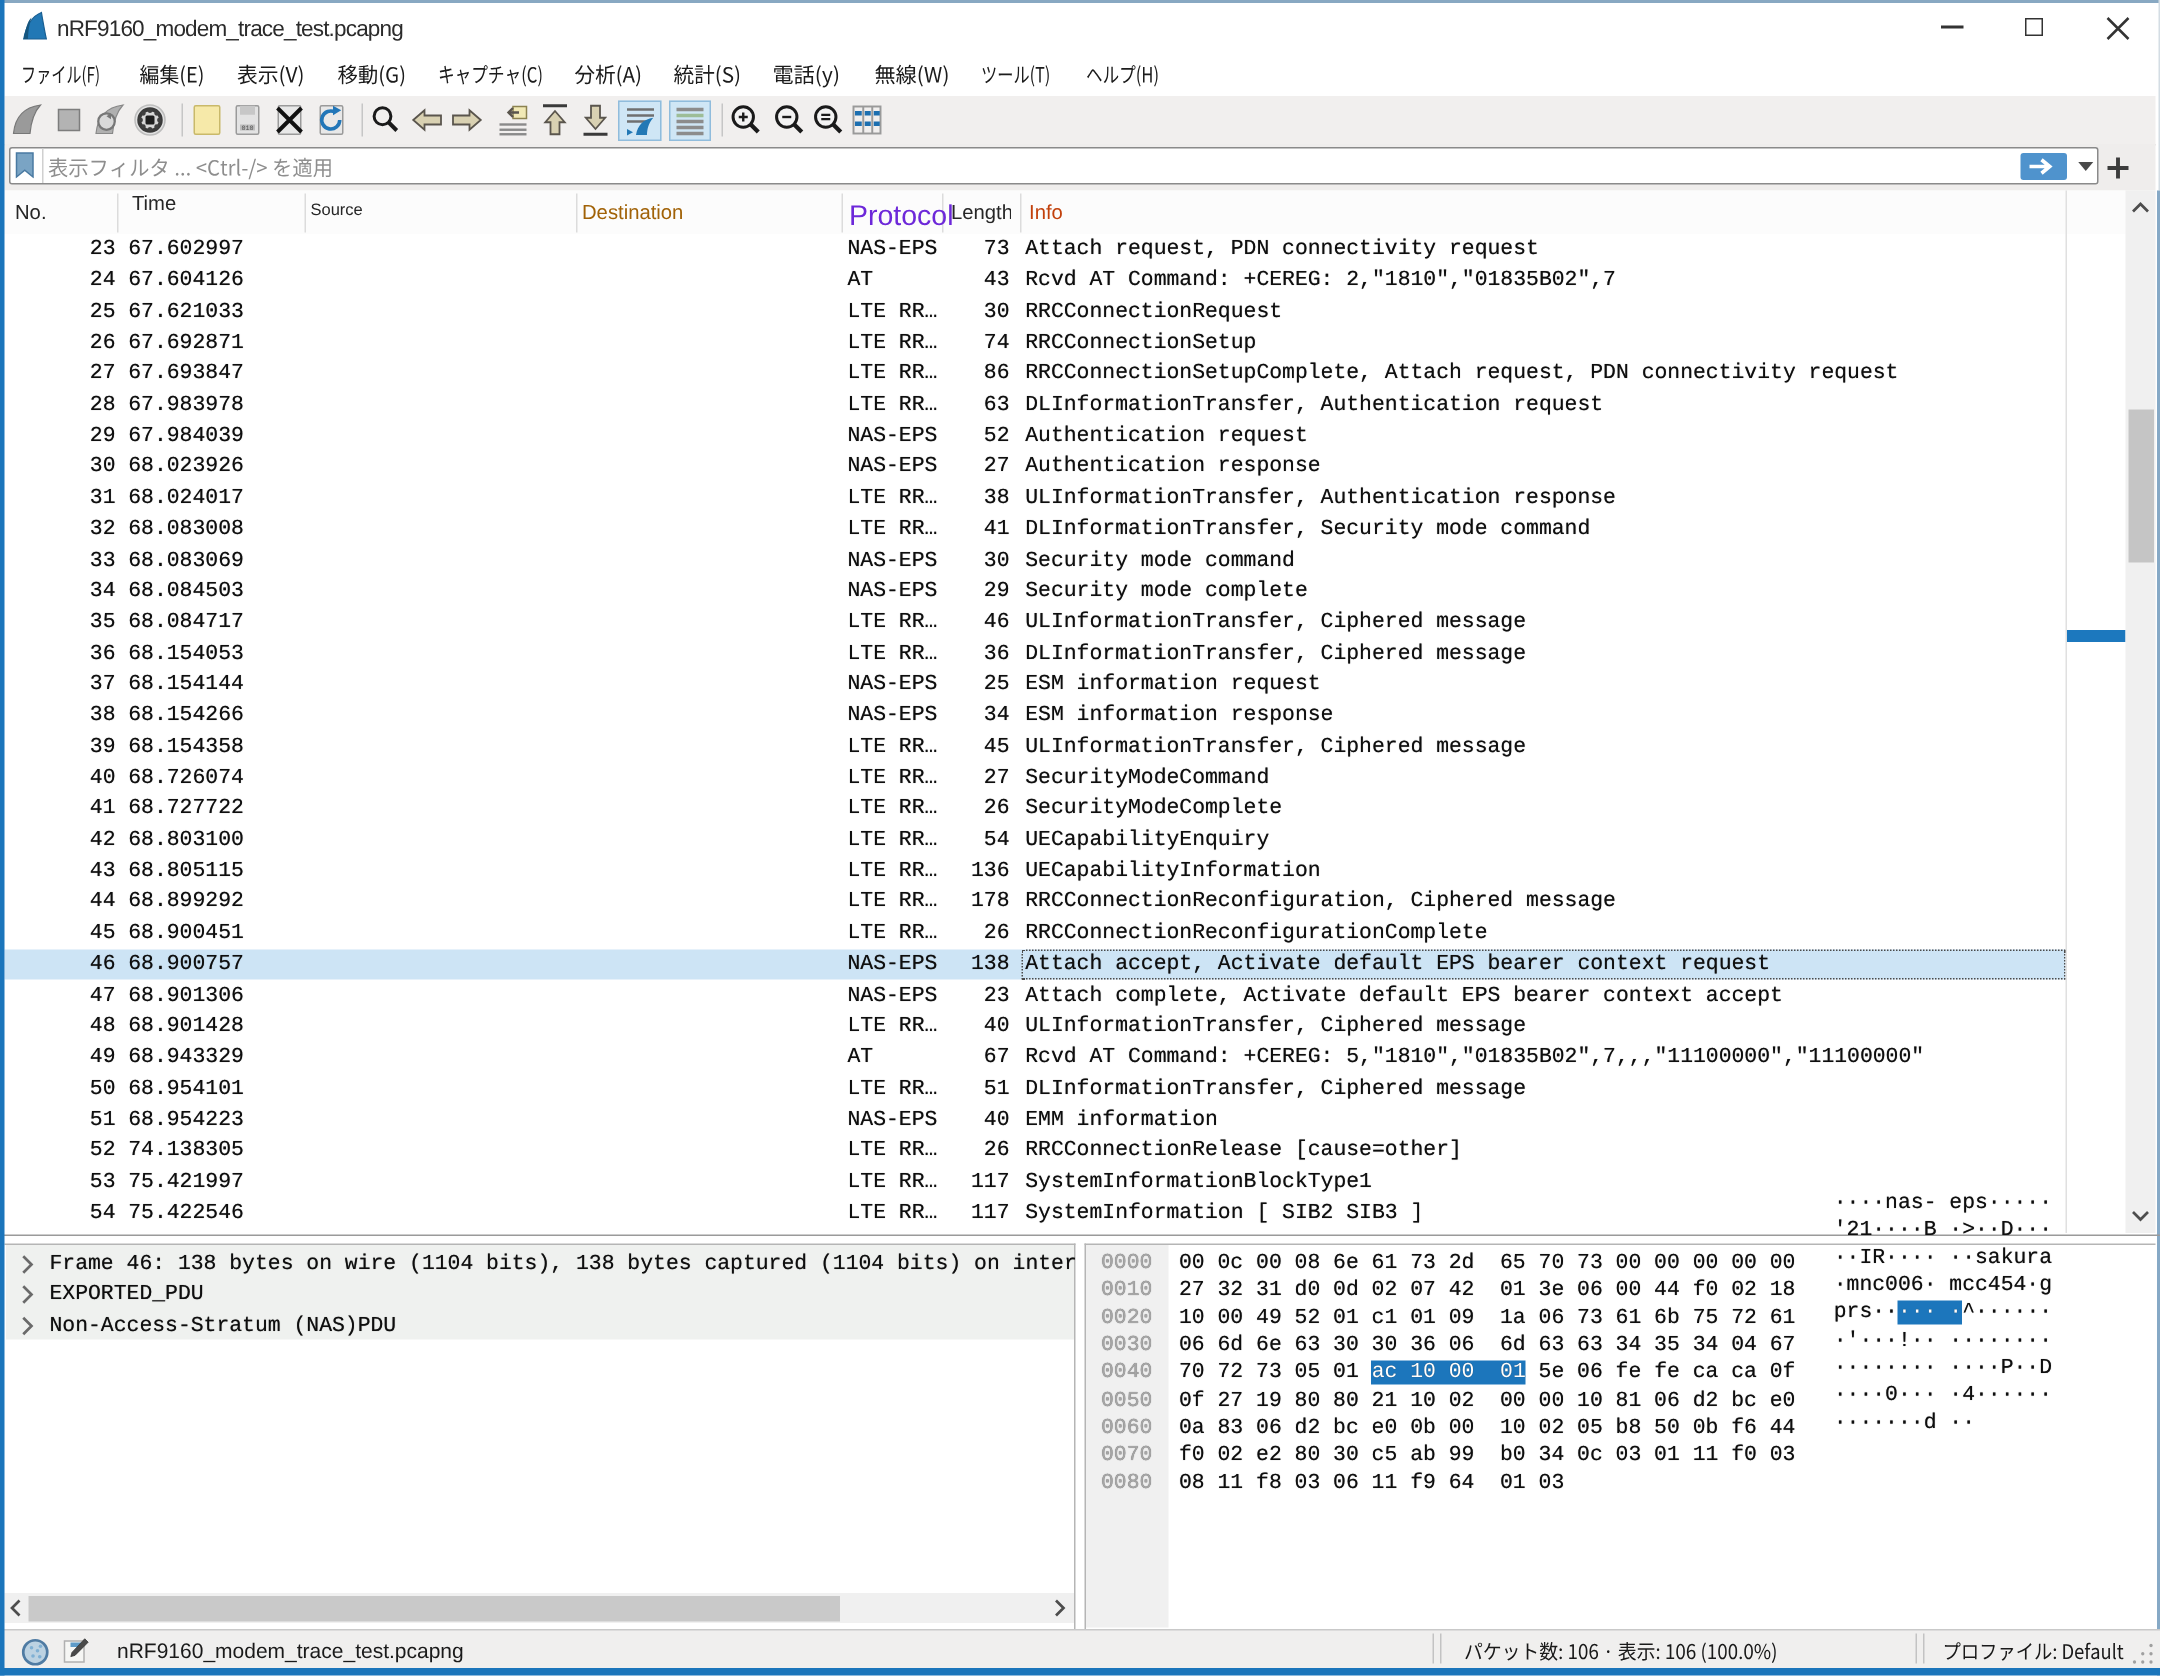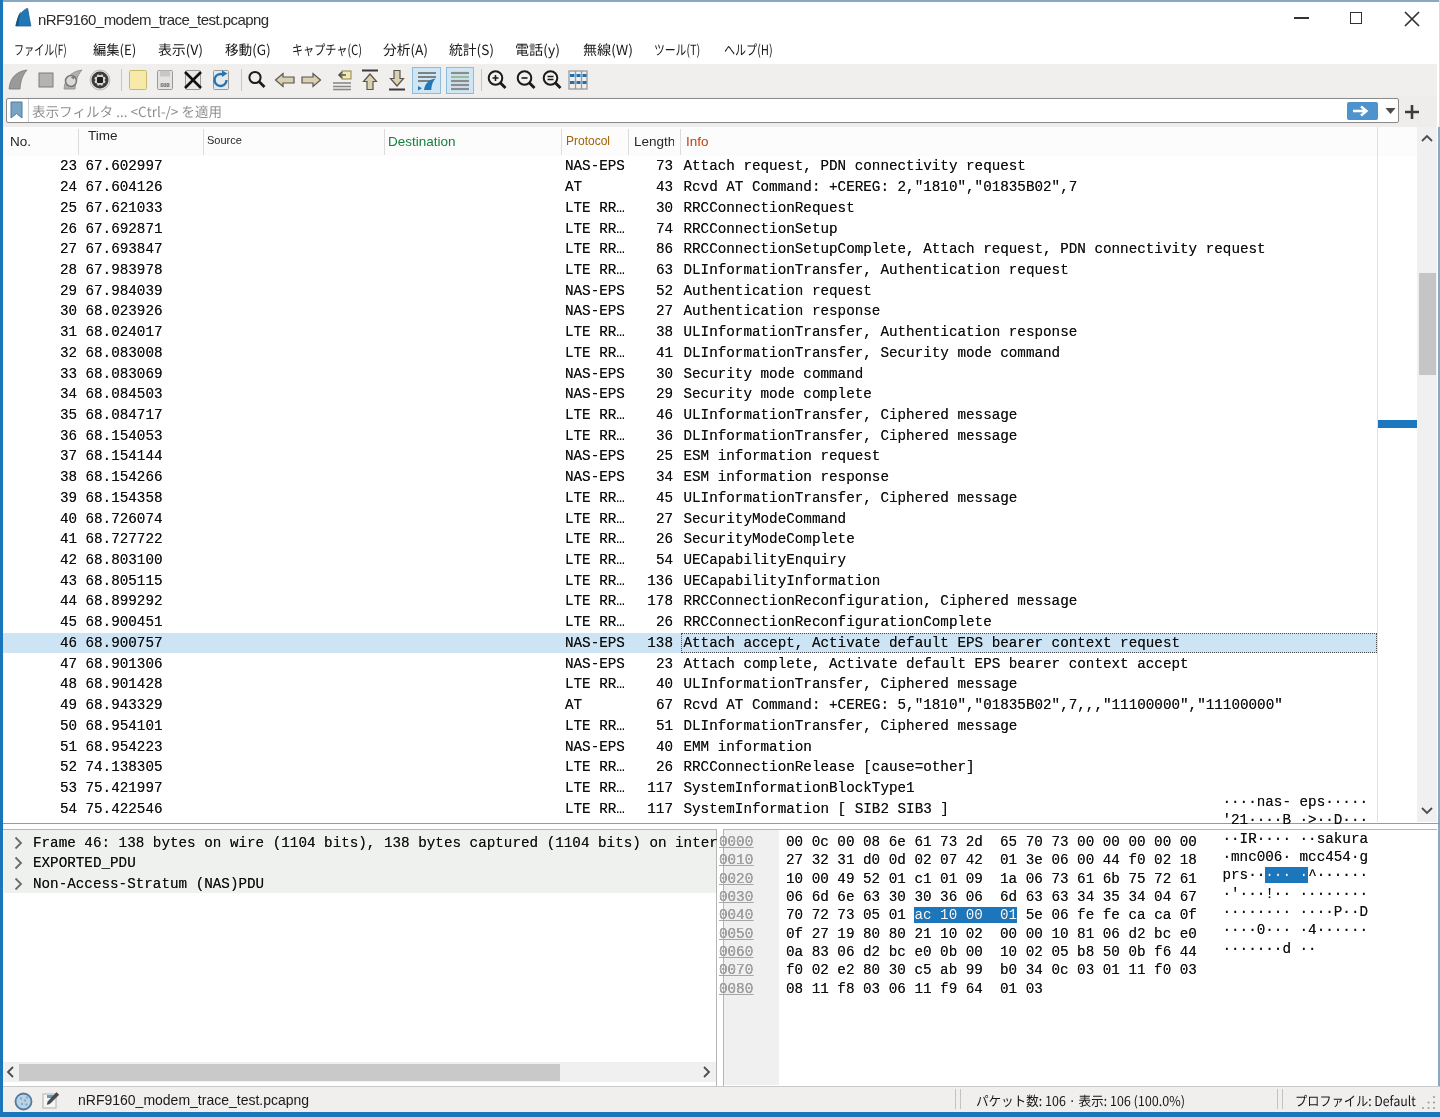--- a/index.html
+++ b/index.html
@@ -224,22 +224,22 @@
 <div class="abs" style="left:3px;top:127px;width:1414px;height:29px;background:#fcfcfc;"></div>
 <div class="abs" style="left:78px;top:129px;width:1px;height:26px;background:#dcdcdc;"></div>
 <div class="abs" style="left:203px;top:129px;width:1px;height:26px;background:#dcdcdc;"></div>
 <div class="abs" style="left:384px;top:129px;width:1px;height:26px;background:#dcdcdc;"></div>
 <div class="abs" style="left:561px;top:129px;width:1px;height:26px;background:#dcdcdc;"></div>
 <div class="abs" style="left:628px;top:129px;width:1px;height:26px;background:#dcdcdc;"></div>
 <div class="abs" style="left:680px;top:129px;width:1px;height:26px;background:#dcdcdc;"></div>
 <div class="abs" style="left:10px;top:133.5px;font-size:13.5px;color:#262626;white-space:nowrap">No.</div>
 <div class="abs" style="left:88px;top:128px;font-size:13.5px;color:#262626;white-space:nowrap">Time</div>
 <div class="abs" style="left:207px;top:133.5px;font-size:11px;color:#262626;white-space:nowrap">Source</div>
-<div class="abs" style="left:388px;top:133.5px;font-size:13.5px;color:#15803d;white-space:nowrap">Destination</div>
-<div class="abs" style="left:566px;top:133.5px;font-size:12px;color:#a16207;white-space:nowrap">Protocol</div>
+<div class="abs" style="left:388px;top:133.5px;font-size:13.5px;color:#a16207;white-space:nowrap">Destination</div>
+<div class="abs" style="left:566px;top:133.5px;font-size:19px;color:#6d28d9;white-space:nowrap">Protocol</div>
 <div class="abs" style="left:634px;top:133.5px;font-size:13.5px;color:#262626;white-space:nowrap;width:39.5px;overflow:hidden">Length</div>
 <div class="abs" style="left:686px;top:133.5px;font-size:13.5px;color:#c2410c;white-space:nowrap">Info</div>
 <div class="abs" style="left:3px;top:632.8px;width:1374px;height:20.7px;background:#cde4f5;"></div>
 <div class="abs" style="left:681px;top:632.8px;width:696px;height:20.7px;border:1px dotted #4a4a4a;box-sizing:border-box;"></div>
 <div class="mono lines abs" style="left:0px;top:156.4px;width:77px;text-align:right;">23<br>24<br>25<br>26<br>27<br>28<br>29<br>30<br>31<br>32<br>33<br>34<br>35<br>36<br>37<br>38<br>39<br>40<br>41<br>42<br>43<br>44<br>45<br>46<br>47<br>48<br>49<br>50<br>51<br>52<br>53<br>54</div>
 <div class="mono lines abs" style="left:85.5px;top:156.4px;width:300px;text-align:left;">67.602997<br>67.604126<br>67.621033<br>67.692871<br>67.693847<br>67.983978<br>67.984039<br>68.023926<br>68.024017<br>68.083008<br>68.083069<br>68.084503<br>68.084717<br>68.154053<br>68.154144<br>68.154266<br>68.154358<br>68.726074<br>68.727722<br>68.803100<br>68.805115<br>68.899292<br>68.900451<br>68.900757<br>68.901306<br>68.901428<br>68.943329<br>68.954101<br>68.954223<br>74.138305<br>75.421997<br>75.422546</div>
 <div class="mono lines abs" style="left:565px;top:156.4px;width:110px;text-align:left;">NAS-EPS<br>AT<br>LTE RR…<br>LTE RR…<br>LTE RR…<br>LTE RR…<br>NAS-EPS<br>NAS-EPS<br>LTE RR…<br>LTE RR…<br>NAS-EPS<br>NAS-EPS<br>LTE RR…<br>LTE RR…<br>NAS-EPS<br>NAS-EPS<br>LTE RR…<br>LTE RR…<br>LTE RR…<br>LTE RR…<br>LTE RR…<br>LTE RR…<br>LTE RR…<br>NAS-EPS<br>NAS-EPS<br>LTE RR…<br>AT<br>LTE RR…<br>NAS-EPS<br>LTE RR…<br>LTE RR…<br>LTE RR…</div>
 <div class="mono lines abs" style="left:600px;top:156.4px;width:73px;text-align:right;">73<br>43<br>30<br>74<br>86<br>63<br>52<br>27<br>38<br>41<br>30<br>29<br>46<br>36<br>25<br>34<br>45<br>27<br>26<br>54<br>136<br>178<br>26<br>138<br>23<br>40<br>67<br>51<br>40<br>26<br>117<br>117</div>
 <div class="mono lines abs" style="left:683.5px;top:156.4px;width:700px;text-align:left;">Attach request, PDN connectivity request<br>Rcvd AT Command: +CEREG: 2,"1810","01835B02",7<br>RRCConnectionRequest<br>RRCConnectionSetup<br>RRCConnectionSetupComplete, Attach request, PDN connectivity request<br>DLInformationTransfer, Authentication request<br>Authentication request<br>Authentication response<br>ULInformationTransfer, Authentication response<br>DLInformationTransfer, Security mode command<br>Security mode command<br>Security mode complete<br>ULInformationTransfer, Ciphered message<br>DLInformationTransfer, Ciphered message<br>ESM information request<br>ESM information response<br>ULInformationTransfer, Ciphered message<br>SecurityModeCommand<br>SecurityModeComplete<br>UECapabilityEnquiry<br>UECapabilityInformation<br>RRCConnectionReconfiguration, Ciphered message<br>RRCConnectionReconfigurationComplete<br>Attach accept, Activate default EPS bearer context request<br>Attach complete, Activate default EPS bearer context accept<br>ULInformationTransfer, Ciphered message<br>Rcvd AT Command: +CEREG: 5,"1810","01835B02",7,,,"11100000","11100000"<br>DLInformationTransfer, Ciphered message<br>EMM information<br>RRCConnectionRelease [cause=other]<br>SystemInformationBlockType1<br>SystemInformation [ SIB2 SIB3 ]</div>
 <div class="abs" style="left:1377px;top:127px;width:1px;height:695px;background:#e0e0e0;"></div>
@@ -268,21 +268,21 @@
 <div class="abs" style="left:3px;top:1062px;width:713px;height:20px;background:#f0f0f0;"></div>
 <svg class="abs" style="left:5px;top:1065px" width="10" height="14">
     <path d="M8,2 L3,7 L8,12" stroke="#4d4d4d" stroke-width="1.8" fill="none"></path>
   </svg>
 <svg class="abs" style="left:702px;top:1065px" width="10" height="14">
     <path d="M2,2 L7,7 L2,12" stroke="#4d4d4d" stroke-width="1.8" fill="none"></path>
   </svg>
 <div class="abs" style="left:19px;top:1063.5px;width:541px;height:17px;background:#c9c9c9;"></div>
 <div class="abs" style="left:723px;top:829px;width:714px;height:257px;background:#fff;border-top:1px solid #b5b5b5;border-left:1px solid #b5b5b5;box-sizing:border-box;"></div>
 <div class="abs" style="left:724px;top:830px;width:54.5px;height:255px;background:#f0f0f0;"></div>
-<div class="mono abs" style="left:719px;top:833px;line-height:18.31px;color:#a6a6a6;text-decoration:underline;">0000<br>0010<br>0020<br>0030<br>0040<br>0050<br>0060<br>0070<br>0080</div>
+<div class="mono abs" style="left:734px;top:833px;line-height:18.31px;color:#a6a6a6;">0000<br>0010<br>0020<br>0030<br>0040<br>0050<br>0060<br>0070<br>0080</div>
 <div class="mono abs" style="left:786px;top:833px;line-height:18.31px;">00 0c 00 08 6e 61 73 2d  65 70 73 00 00 00 00 00<br>27 32 31 d0 0d 02 07 42  01 3e 06 00 44 f0 02 18<br>10 00 49 52 01 c1 01 09  1a 06 73 61 6b 75 72 61<br>06 6d 6e 63 30 30 36 06  6d 63 63 34 35 34 04 67<br>70 72 73 05 01 <span style="background:#1c76bc;color:#fff;">ac 10 00  01</span> 5e 06 fe fe ca ca 0f<br>0f 27 19 80 80 21 10 02  00 00 10 81 06 d2 bc e0<br>0a 83 06 d2 bc e0 0b 00  10 02 05 b8 50 0b f6 44<br>f0 02 e2 80 30 c5 ab 99  b0 34 0c 03 01 11 f0 03<br>08 11 f8 03 06 11 f9 64  01 03</div>
 <div class="mono abs" style="left:1222.5px;top:793px;line-height:18.31px;">····nas- eps·····<br>'21····B ·&gt;··D···<br>··IR···· ··sakura<br>·mnc006· mcc454·g<br>prs··<span style="background:#1c76bc;color:#fff;">··· ·</span>^······<br>·'···!·· ········<br>········ ····P··D<br>····0··· ·4······<br>·······d ··</div>
 <div class="abs" style="left:0px;top:1086px;width:1440px;height:26px;background:#f0efee;border-top:1px solid #c9c9c9;box-sizing:border-box;"></div>
 <svg class="abs" style="left:14px;top:1092px" width="20" height="20">
     <circle cx="9.5" cy="9.5" r="8" fill="#bcd2e2" stroke="#4f7ba3" stroke-width="1.8"></circle>
     <g fill="#7fb0d4">
       <circle cx="7" cy="6.5" r="1.2"></circle>
       <circle cx="11" cy="8.5" r="1.2"></circle>
       <circle cx="8" cy="12" r="1.2"></circle>
       <circle cx="12.5" cy="12.5" r="1.2"></circle>

